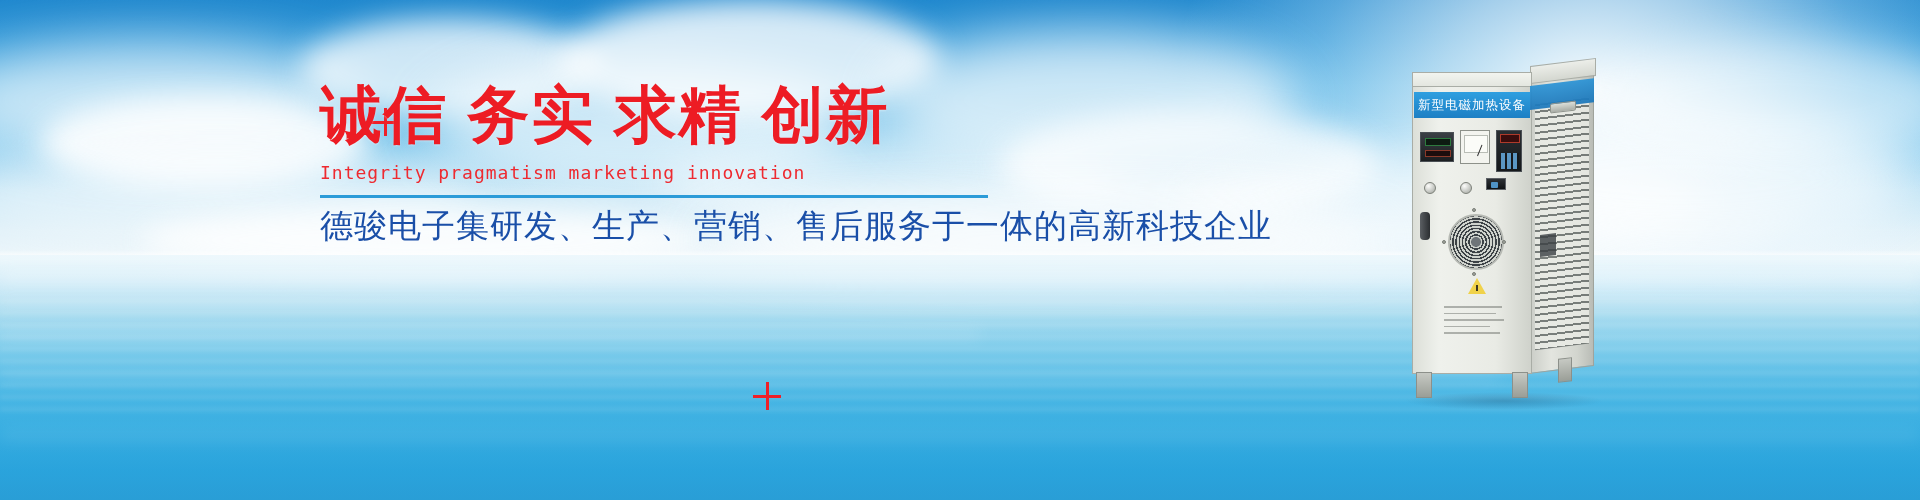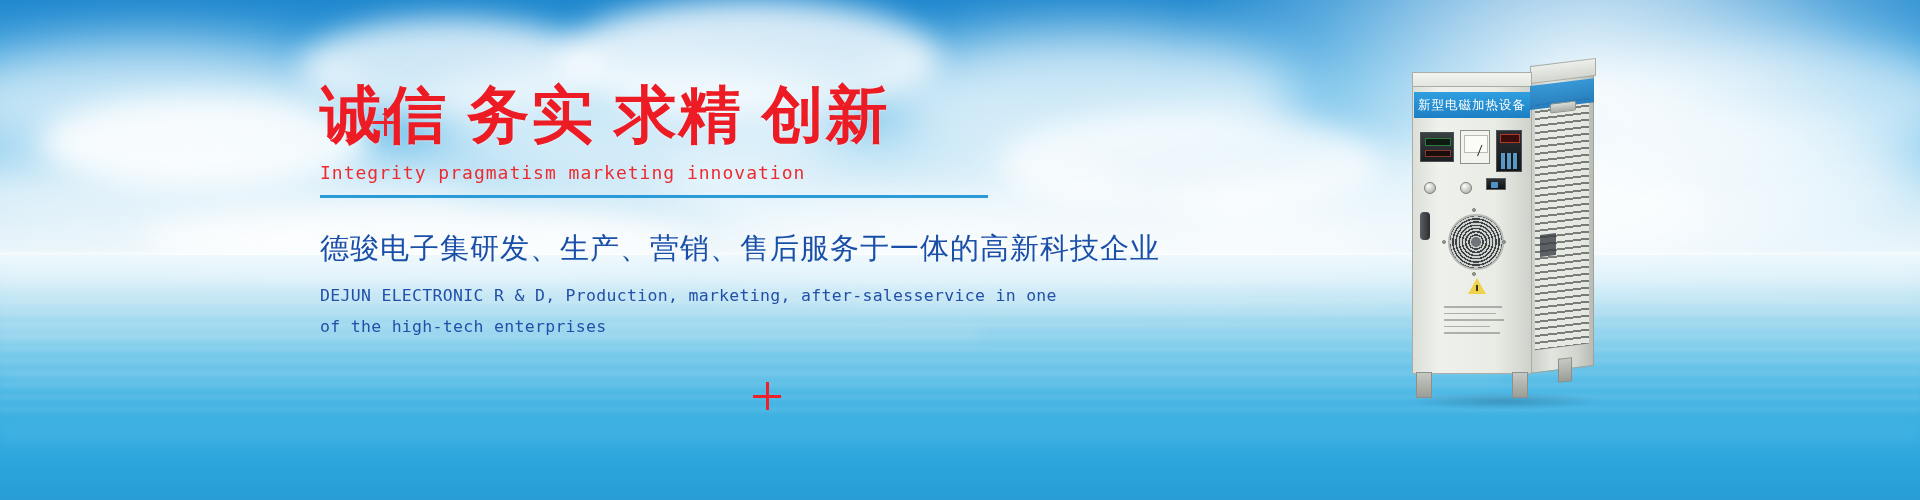--- a/index.html
+++ b/index.html
@@ -89,23 +89,23 @@
     font-size:18px;
     letter-spacing:1px;
     white-space:nowrap;
   }
   .divider{
     margin-top:12px;
     width:668px;height:3px;
     background:#2b9bd8;
   }
   .sub-cn{
-    margin-top:31px;
+    margin-top:6px;
     color:#1a4fa8;
-    font-size:29px;
+    font-size:33px;
     letter-spacing:1px;
     white-space:nowrap;
     font-family:Liberation Sans, sans-serif;
   }
   .sub-en{
     margin-top:12px;
     color:#2250a8;
     font-family:"DejaVu Sans Mono", monospace;
     font-size:16.5px;
     line-height:1.85;
@@ -262,24 +262,20 @@
   <div class="plus" style="left:753px;top:382px;width:28px;height:28px;">
     <i class="h"></i>
       <i class="v"></i>
   </div>
 
   <div class="copy">
     <div class="headline">诚信 务实 求精 创新</div>
     <div class="headline-en">Integrity  pragmatism  marketing  innovation</div>
     <div class="divider"></div>
     <div class="sub-cn">德骏电子集研发、生产、营销、售后服务于一体的高新科技企业</div>
-    <div class="sub-en">
-      <div>DEJUN ELECTRONIC R &amp; D, Production, marketing, after-salesservice in one</div>
-      <div>of the high-tech enterprises</div>
-    </div>
   </div>
 
   <div class="machine">
     <div class="m-shadow"></div>
 
     <div class="m-side">
       <div class="m-vents"></div>
     </div>
     <div class="m-top-side"></div>
     <div class="m-top"></div>

